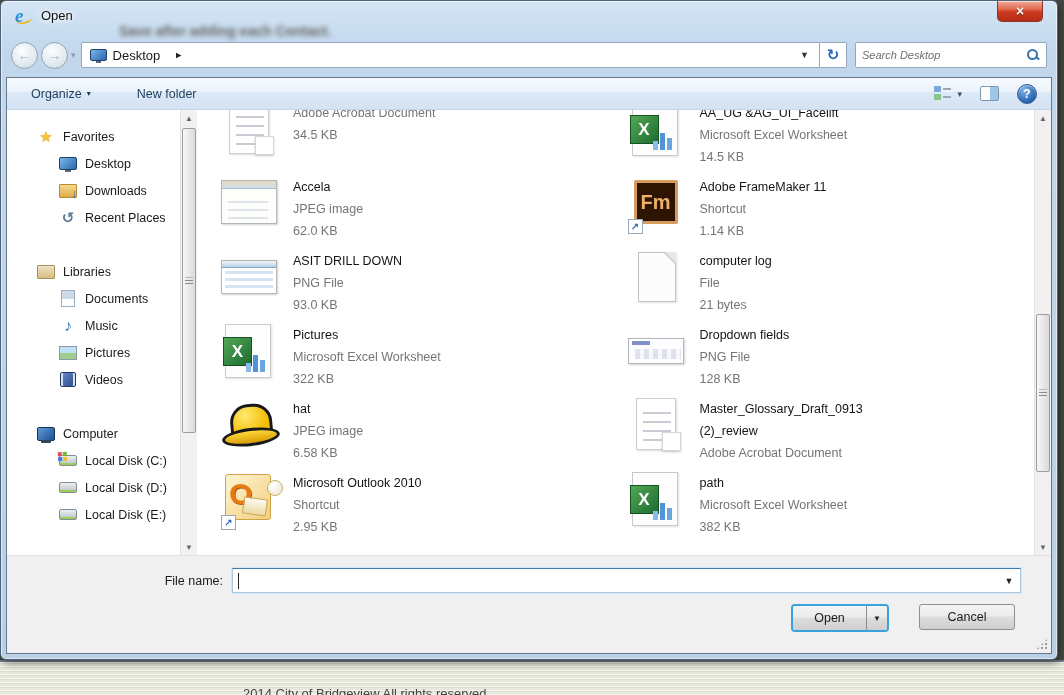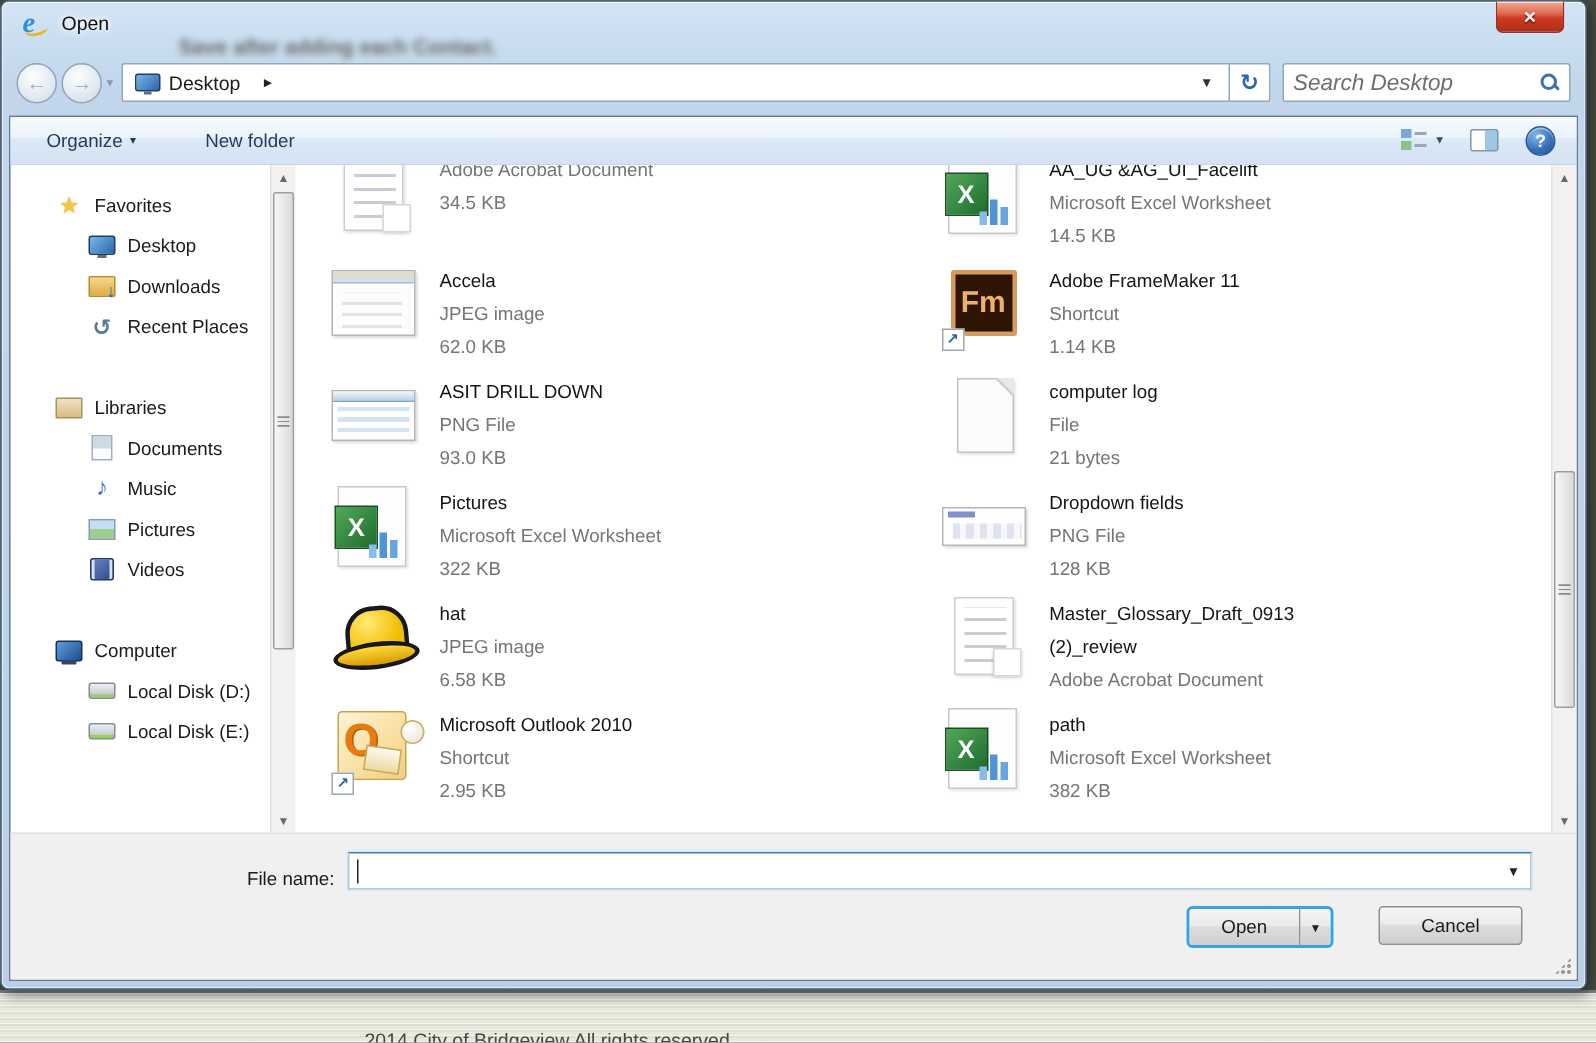--- a/index.html
+++ b/index.html
@@ -50,21 +50,21 @@
     background:linear-gradient(135deg,#79b6e8,#2a66ad); border:1px solid #1c3f66; border-radius:2px; }
   .crumb-icon::after { content:""; position:absolute; left:5px; bottom:-3px; width:5px; height:2px; background:#5a githubb; background:#5a6a7a; }
   .crumb-text { font-size:13px; color:#1a1a1a; }
   .crumb-sep { font-size:9px; color:#222; margin-left:14px; }
   .addr-drop { margin-left:auto; font-size:9px; color:#333; padding:0 4px; }
   .refresh-btn { width:27px; height:26px; background:#fff; border:1px solid #93a8bd; border-left:none;
     border-radius:0 2px 2px 0; display:flex; align-items:center; justify-content:center;
     color:#2a64b8; font-size:15px; font-weight:bold; }
   .searchbox { width:192px; height:26px; margin-left:8px; background:#fff;
     border:1px solid #93a8bd; border-radius:2px; display:flex; align-items:center; padding:0 6px; }
-  .searchbox input { flex:1; border:none; outline:none; font-size:15px; color:#333; min-width:0;
+  .searchbox input { flex:1; border:none; outline:none; font-size:11px; color:#333; min-width:0;
     font-family:"Liberation Sans","DejaVu Sans",sans-serif; background:transparent; }
   .searchbox input::placeholder { font-style:italic; color:#6e6e6e; }
   .mag-icon { position:relative; width:14px; height:14px; }
   .mag-icon::before { content:""; position:absolute; left:1px; top:1px; width:7px; height:7px;
     border:2px solid #3a74ab; border-radius:50%; }
   .mag-icon::after { content:""; position:absolute; left:9px; top:9px; width:5px; height:2px;
     background:#3a74ab; transform:rotate(45deg); border-radius:1px; }
 
   
   .client { position:absolute; left:5px; right:5px; top:76px; bottom:5px;
@@ -229,21 +229,21 @@
 
   .sc-badge { position:absolute; left:0px; bottom:0px; width:15px; height:15px; background:#fff;
     border:1px solid #9aa8b5; display:flex; align-items:center; justify-content:center;
     font-size:10px; font-weight:bold; color:#2a5db0; z-index:2; }
   .clock-badge { position:absolute; right:-2px; top:10px; width:16px; height:16px; border-radius:50%;
     background:radial-gradient(circle at 35% 30%,#fff,#e8e2d0); border:1px solid #c8b068; z-index:2; }
 
   
   .bottombar { position:absolute; left:0; right:0; bottom:0; height:98px; background:#f0f0f0;
     border-top:1px solid #e0e0e0; }
-  .fn-row { position:absolute; left:0; right:30px; top:12px; display:flex; align-items:flex-end; }
+  .fn-row { position:absolute; left:0; right:30px; top:12px; display:flex; align-items:center; }
   .fn-label { width:225px; text-align:right; padding-right:9px; font-size:12.5px; color:#1a1a1a; }
   .fn-combo { flex:1; height:25px; background:#fff; border:1px solid #a9c8dd; border-top-color:#3c7fb1;
     display:flex; align-items:center; position:relative; box-shadow:0 0 0 1px #d6e8f5; }
   .fn-caret { position:absolute; left:5px; top:4px; width:1px; height:16px; background:#222; }
   .fn-input { flex:1; height:100%; border:none; outline:none; background:transparent; padding:0 6px;
     font-size:12.5px; font-family:"Liberation Sans","DejaVu Sans",sans-serif; }
   .fn-dd { width:22px; text-align:center; font-size:9px; color:#222; cursor:pointer; }
   .btn-row { position:absolute; right:36px; top:48px; display:flex; gap:30px; }
   .open-split { display:flex; border:2px solid #39a3dc; border-radius:4px; overflow:hidden; cursor:pointer; }
   .open-main { width:74px; height:24px; display:flex; align-items:center; justify-content:center;
@@ -363,20 +363,24 @@
               <span class="sicon icon-videos"></span>
               <span class="tree-label">Videos</span>
             </div>
           </div>
           <div class="tree-group">
             <div class="tree-row group-row">
               <span class="sicon icon-computer"></span>
               <span class="tree-label">Computer</span>
             </div>
             <div class="tree-row child-row">
+              <span class="sicon icon-disk-os"></span>
+              <span class="tree-label">Local Disk (C:)</span>
+            </div>
+            <div class="tree-row child-row">
               <span class="sicon icon-disk"></span>
               <span class="tree-label">Local Disk (D:)</span>
             </div>
             <div class="tree-row child-row">
               <span class="sicon icon-disk"></span>
               <span class="tree-label">Local Disk (E:)</span>
             </div>
           </div>
         </div>
 

